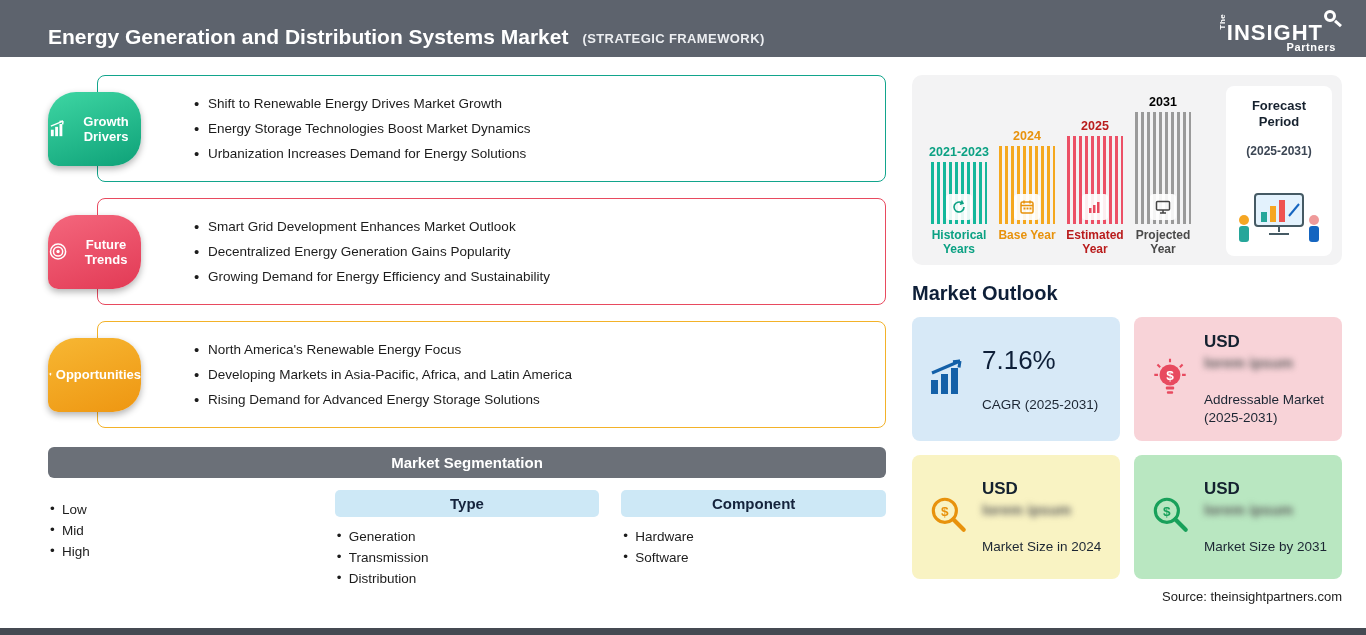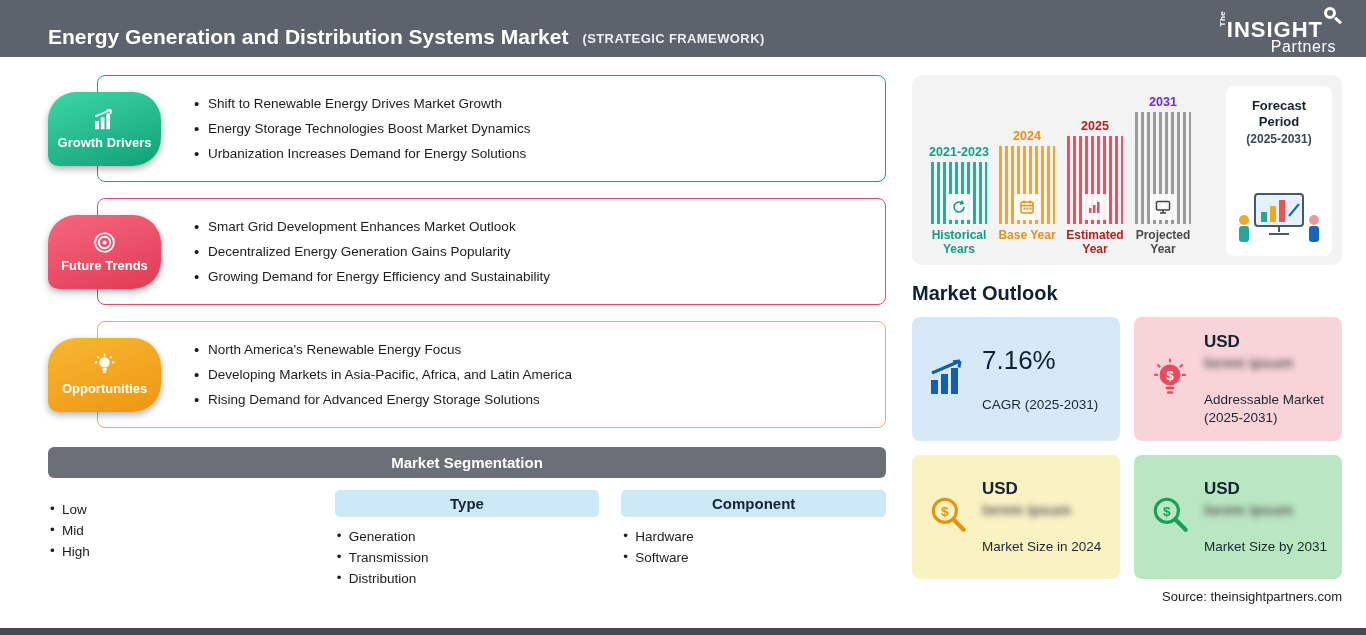--- a/index.html
+++ b/index.html
@@ -9,34 +9,34 @@
   
   .header{height:57px;background:#5d636d;display:flex;align-items:center;padding:16px 30px 0 48px;gap:14px}
   .header .title{color:#fff;font-size:21px;font-weight:bold;white-space:nowrap}
   .header .framework{color:#eceef1;font-size:13px;font-weight:bold;letter-spacing:.4px;padding-top:3px}
   .logo{margin-left:auto;display:flex;flex-direction:column;align-items:flex-end}
   .logo-row{display:flex;align-items:flex-start}
   .logo-the{color:#fff;font-size:8px;font-weight:bold;transform:rotate(-90deg);letter-spacing:.5px;width:10px}
   .logo-insight{color:#fff;font-size:22px;font-weight:bold;letter-spacing:1px}
   .logo-lens{width:12px;height:12px;border:3px solid #fff;border-radius:50%;position:relative;margin-left:1px;margin-top:-10px}
   .logo-lens::after{content:"";position:absolute;width:8px;height:3px;background:#fff;transform:rotate(42deg);left:7px;top:9px}
-  .logo-partners{color:#fff;font-size:16px;font-weight:normal;margin-top:-5px;letter-spacing:.6px}
+  .logo-partners{color:#fff;font-size:11px;font-weight:bold;margin-top:-5px;letter-spacing:.6px}
 
   
   .main{display:flex;padding:18px 24px 0 48px;gap:26px}
   .left{flex:0 0 838px;width:838px}
   .right{flex:1;min-width:0}
 
   
   .panel{position:relative;margin-bottom:16px;padding-left:49px}
   .panel-box{border:1.6px solid;border-radius:8px;min-height:107px;padding:10px 8px 10px 96px;display:flex;flex-direction:column;justify-content:center}
   .panel.growth .panel-box{border-color:#12a58c}
   .panel.trends .panel-box{border-color:#e84a5f}
   .panel.opps  .panel-box{border-color:#f3b229}
-  .badge{position:absolute;left:0;top:50%;transform:translateY(-50%);width:113px;height:74px;border-radius:28px 28px 28px 10px;display:flex;flex-direction:column;align-items:center;justify-content:center;gap:3px;color:#fff;font-weight:bold;font-size:13px;box-shadow:0 3px 7px rgba(0,0,0,.3);text-align:center}
+  .badge{position:absolute;left:0;top:50%;transform:translateY(-50%);width:93px;height:74px;border-radius:28px 28px 28px 10px;display:flex;flex-direction:row;align-items:center;justify-content:center;gap:3px;color:#fff;font-weight:bold;font-size:13px;box-shadow:0 3px 7px rgba(0,0,0,.3);text-align:center}
   .panel.growth .badge{background:linear-gradient(160deg,#3ed6a3,#0ea178)}
   .panel.trends .badge{background:linear-gradient(160deg,#f4677d,#e23a55)}
   .panel.opps  .badge{background:linear-gradient(160deg,#f7b733,#ee9611)}
   ul.bullets{list-style:none}
   .bullets li{font-size:13.5px;color:#1c1c1c;padding:5px 0 5px 14px;position:relative}
   .bullets li::before{content:"\2022";position:absolute;left:0;top:4px;font-size:15px}
 
   
   .seg-title{background:#6b7078;color:#fff;text-align:center;font-weight:bold;font-size:15px;border-radius:6px;padding:7px 0;margin-top:19px}
   .seg-cols{display:flex;gap:22px;margin-top:12px}
@@ -49,28 +49,28 @@
   
   .timeline{background:#f3f3f4;border-radius:10px;padding:10px 10px 8px 14px;display:flex;align-items:flex-end;height:190px}
   .tl-col{display:flex;flex-direction:column;align-items:center;justify-content:flex-end;width:66px;margin-right:2px}
   .tl-year{font-size:12.5px;font-weight:bold;margin-bottom:3px;white-space:nowrap}
   .tl-bar{width:56px;display:flex;align-items:flex-end;justify-content:center;padding-bottom:4px}
   .tl-icon{width:26px;height:26px;background:rgba(255,255,255,.9);border-radius:4px;display:flex;align-items:center;justify-content:center}
   .tl-caption{font-size:12px;font-weight:bold;text-align:center;margin-top:5px;line-height:1.15;height:28px}
   .tl-0 .tl-year,.tl-0 .tl-caption{color:#0ba183}
   .tl-1 .tl-year,.tl-1 .tl-caption{color:#e8920c}
   .tl-2 .tl-year,.tl-2 .tl-caption{color:#b91c1c}
-  .tl-3 .tl-year{color:#6d28d9}.tl-3 .tl-caption{color:#4a4a4a}
+  .tl-3 .tl-year{color:#000000}.tl-3 .tl-caption{color:#4a4a4a}
   .tl-0 .tl-bar{height:62px;background:repeating-linear-gradient(90deg,#14b79b 0 3px,rgba(0,0,0,0) 3px 6px)}
   .tl-1 .tl-bar{height:78px;background:repeating-linear-gradient(90deg,#f5a81f 0 3px,rgba(0,0,0,0) 3px 6px)}
   .tl-2 .tl-bar{height:88px;background:repeating-linear-gradient(90deg,#ec5066 0 3px,rgba(0,0,0,0) 3px 6px)}
   .tl-3 .tl-bar{height:112px;background:repeating-linear-gradient(90deg,#9a9a9a 0 3px,rgba(0,0,0,0) 3px 6px)}
   .forecast{margin-left:auto;background:#fff;border-radius:8px;width:106px;height:170px;align-self:center;padding:12px 6px 6px;text-align:center;display:flex;flex-direction:column;align-items:center}
   .fc-title{font-size:13px;font-weight:bold;color:#16212e;line-height:1.2}
-  .fc-range{font-size:12px;font-weight:bold;color:#3c4654;margin-top:3px}
+  .fc-range{font-size:12px;font-weight:bold;color:#3c4654;margin-top:15px}
   .fc-art{margin-top:auto}
 
   
   .mo-title{font-size:20px;font-weight:bold;color:#0e1f38;margin:17px 0 12px}
   .cards{display:grid;grid-template-columns:1fr 1fr;gap:14px}
   .card{border-radius:8px;padding:14px;display:grid;grid-template-columns:48px 1fr;column-gap:8px;align-items:center;min-height:124px}
   .c-blue{background:#d7e9f7}.c-pink{background:#f8d3d8}.c-yellow{background:#f9f3c3}.c-green{background:#b9e7c1}
   .c-value-big{font-size:26px;font-weight:normal;color:#0e1f38}
   .c-value{font-size:17px;font-weight:bold;color:#14212f}
   .c-blur{filter:blur(3.2px);color:#5c5c5c;font-weight:bold;font-size:15px;margin:2px 0}

